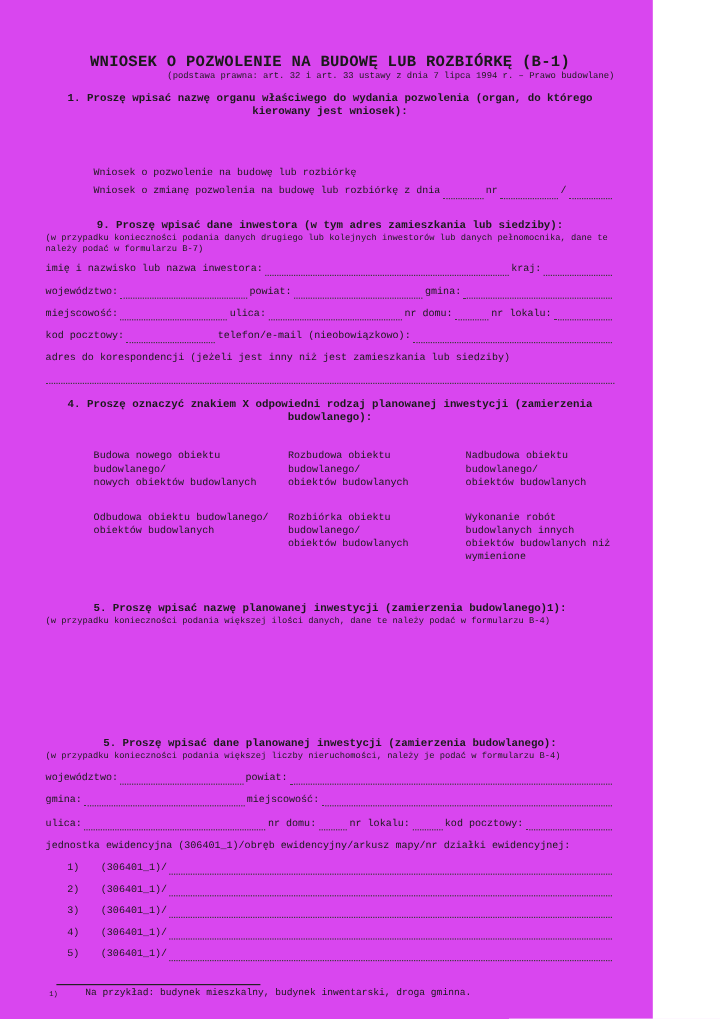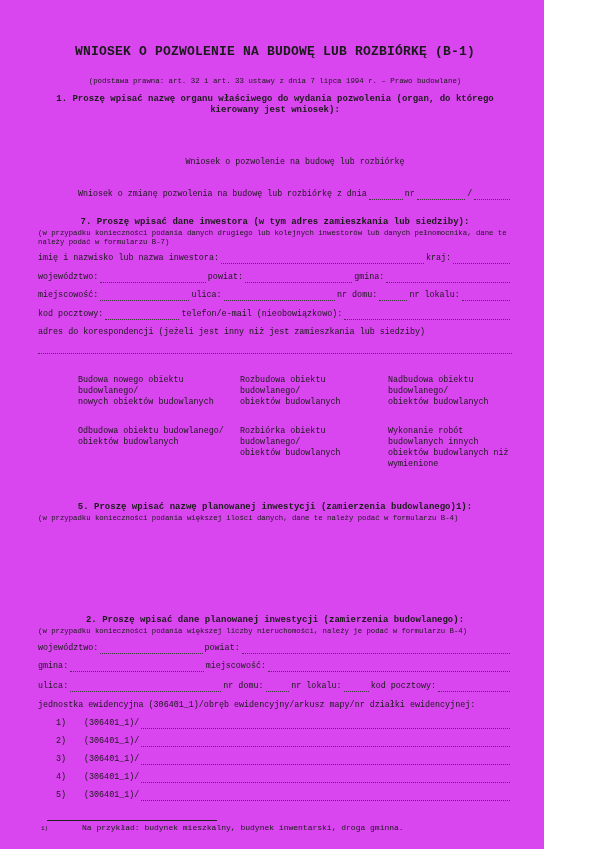--- a/index.html
+++ b/index.html
@@ -11,69 +11,69 @@
     color:#1a1a1a;
     font-family:Liberation Mono, monospace;
     padding:44px 32px 0 38px;
     overflow:hidden;
   }
   .title {
     font-size:13px; font-weight:bold; text-align:center;
     letter-spacing:0.2px; line-height:15px;
   }
   .legal {
-    font-size:7.4px; text-align:center; margin-top:18px; line-height:9px;
+    font-size:7.4px; text-align:right; margin-top:1px; line-height:9px;
   }
   .heading {
     font-size:9px; font-weight:bold; line-height:11px;text-align:center;
   }
   .note {
     font-size:7.3px; line-height:9px; margin-top:1px;
   }
   .fline {
     display:flex; align-items:flex-end;
     font-size:8.4px; line-height:12px; white-space:nowrap;
   }
   .fline .lbl { flex:0 0 auto; }
   .dots {
     flex:1 1 auto;
     height:10px;
     border-bottom:1px dotted #3c3c3c;
     margin:0 2px;
     min-width:8px;
   }
-  .opt-indent { padding-left:40px;text-align:center; }
+  .opt-indent { padding-left:40px; }
   .opt-text { font-size:8.3px; line-height:11px; }
   .write-space { width:100%; }
   .grid4 {
     display:grid;
     grid-template-columns:162px 148px auto;
     padding-left:40px;
     row-gap:18px;
     margin-top:21px;
   }
   .grid-opt {
     font-size:8.4px; line-height:11px; white-space:pre-line;
   }
   .parcel { padding-left:18px; }
   .parcel .idx { flex:0 0 28px; }
   .fn-rule {
     width:170px; margin-left:9px; margin-top:19px;
     border-top:1px solid #222222; height:0;
   }
   .fn-line {
     display:flex; align-items:flex-start; margin-top:2px;
-    font-size:8px; line-height:10px;gap:11px;
+    font-size:8px; line-height:10px;
   }
   .fn-marker { flex:0 0 30px; font-size:6px; padding-left:3px; padding-top:1px; }
   
   .mt-s1 { margin-top:8px; }
   .sp-s1 { height:30px; }
   .mt-opt1 { margin-top:10px; }
-  .mt-opt2 { margin-top:21px; }
+  .mt-opt2 { margin-top:4px; }
   .mt-s3 { margin-top:17px; }
   .mt-f1 { margin-top:5px; }
   .mt-f  { margin-top:6.5px; }
   .mt-dotline { margin-top:5px; }
   .mt-s4 { margin-top:12px; }
   .mt-s5 { margin-top:32px; }
   .sp-s5 { height:92px; }
   .mt-f6 { margin-top:6px; }
   .mt-ulica { margin-top:8px; }
   .mt-jedn { margin-top:7px; }
@@ -95,21 +95,21 @@
   </div>
   <div class="fline opt-indent mt-opt2" style="font-size:8.3px">
     <span class="lbl">Wniosek o zmianę pozwolenia na budowę lub rozbiórkę z dnia</span>
     <span class="dots" style="flex-grow:0.95"></span>
     <span class="lbl">nr</span>
     <span class="dots" style="flex-grow:1.35"></span>
     <span class="lbl">/</span>
     <span class="dots" style="flex-grow:1.0"></span>
   </div>
 
-  <div class="heading mt-s3">7. Proszę wpisać dane inwestora (w tym adres zamieszkania lub siedziby):</div>
+  <div class="heading mt-s3">9. Proszę wpisać dane inwestora (w tym adres zamieszkania lub siedziby):</div>
   <div class="note">(w przypadku konieczności podania danych drugiego lub kolejnych inwestorów lub danych pełnomocnika, dane te należy podać w formularzu B-7)</div>
 
   <div class="fline mt-f1">
     <span class="lbl">imię i nazwisko lub nazwa inwestora:</span>
     <span class="dots" style="flex-grow:5"></span>
     <span class="lbl">kraj:</span>
     <span class="dots" style="flex-grow:1.4"></span>
   </div>
 
   <div class="fline mt-f">
@@ -140,41 +140,42 @@
   </div>
 
   <div class="fline mt-f">
     <span class="lbl">adres do korespondencji (jeżeli jest inny niż jest zamieszkania lub siedziby)</span>
   </div>
 
   <div class="fline mt-dotline">
     <span class="dots" style="margin:0"></span>
   </div>
 
+  <div class="heading mt-s4">4. Proszę oznaczyć znakiem X odpowiedni rodzaj planowanej inwestycji (zamierzenia budowlanego):</div>
 
   <div class="grid4">
     <div class="grid-opt">Budowa nowego obiektu budowlanego/
 nowych obiektów budowlanych</div>
     <div class="grid-opt">Rozbudowa obiektu budowlanego/
 obiektów budowlanych</div>
     <div class="grid-opt">Nadbudowa obiektu budowlanego/
 obiektów budowlanych</div>
     <div class="grid-opt">Odbudowa obiektu budowlanego/
 obiektów budowlanych</div>
     <div class="grid-opt">Rozbiórka obiektu budowlanego/
 obiektów budowlanych</div>
     <div class="grid-opt">Wykonanie robót budowlanych innych
 obiektów budowlanych niż wymienione</div>
   </div>
 
   <div class="heading mt-s5">5. Proszę wpisać nazwę planowanej inwestycji (zamierzenia budowlanego)1):</div>
   <div class="note">(w przypadku konieczności podania większej ilości danych, dane te należy podać w formularzu B-4)</div>
   <div class="write-space sp-s5"></div>
 
-  <div class="heading">2. Proszę wpisać dane planowanej inwestycji (zamierzenia budowlanego):</div>
+  <div class="heading">5. Proszę wpisać dane planowanej inwestycji (zamierzenia budowlanego):</div>
   <div class="note">(w przypadku konieczności podania większej liczby nieruchomości, należy je podać w formularzu B-4)</div>
 
   <div class="fline mt-f6">
     <span class="lbl">województwo:</span>
     <span class="dots" style="flex-grow:1.2"></span>
     <span class="lbl">powiat:</span>
     <span class="dots" style="flex-grow:3.15"></span>
   </div>
 
   <div class="fline mt-f6">

